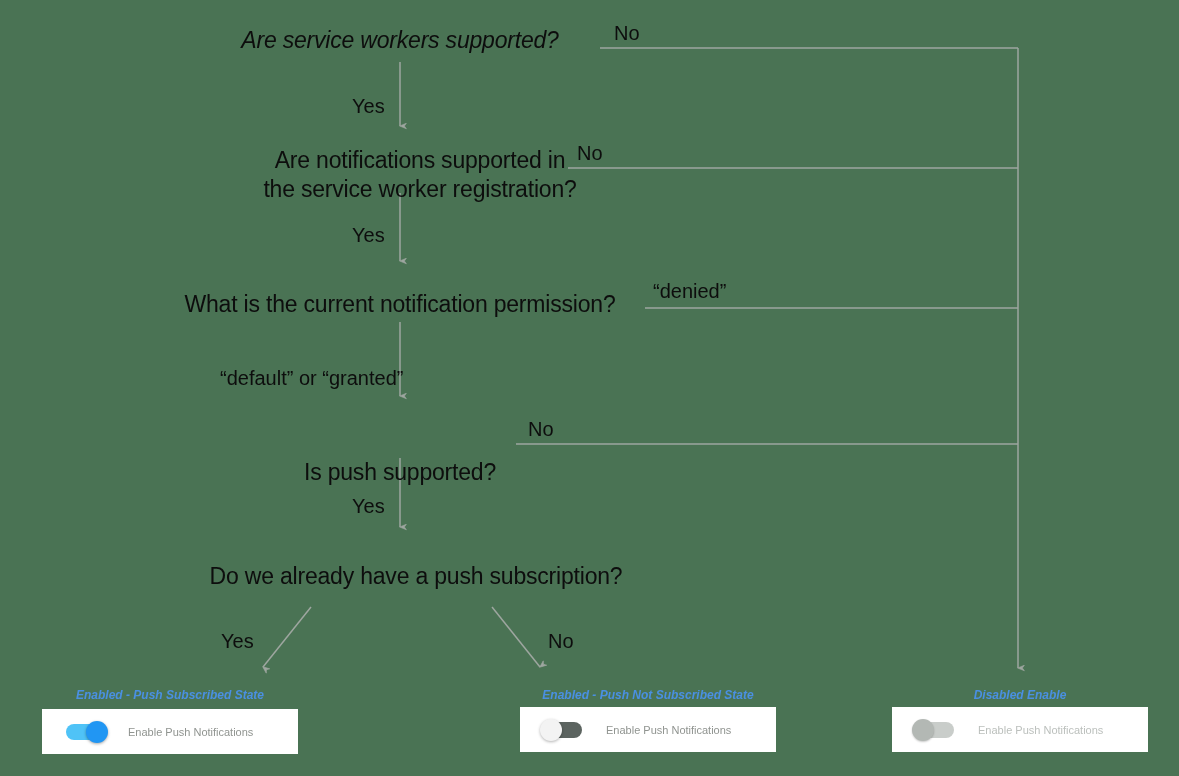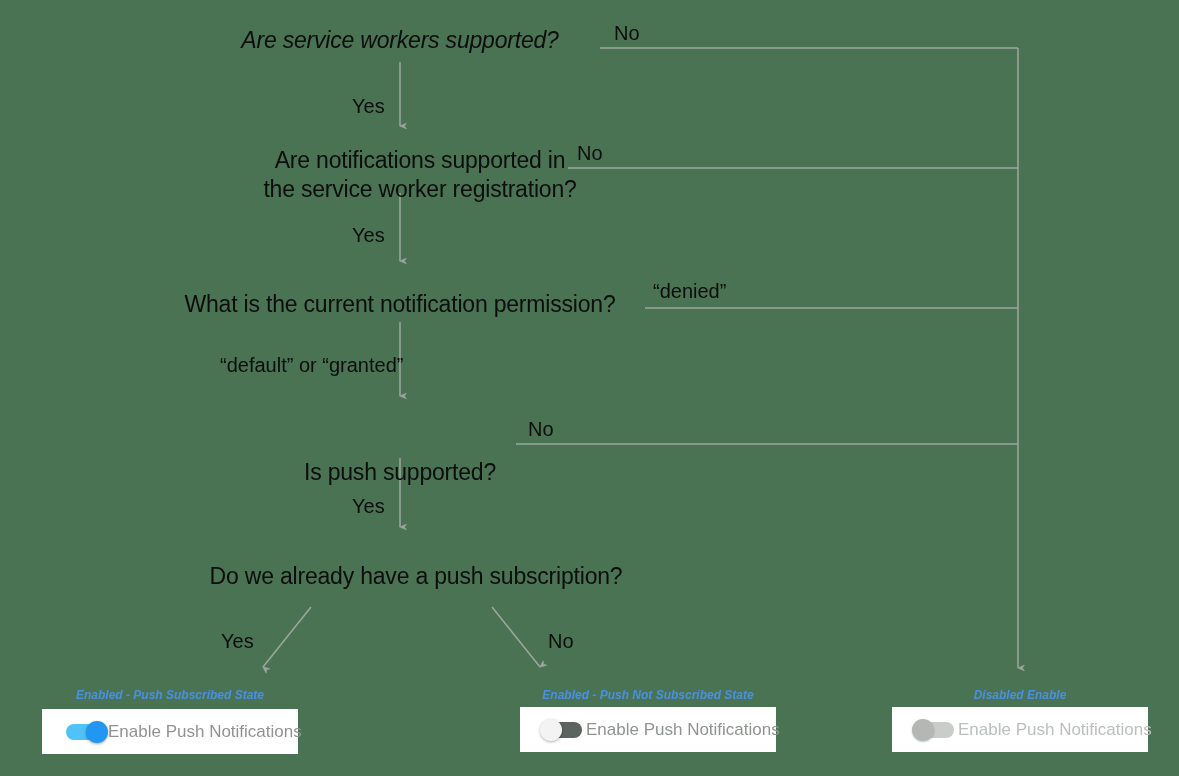--- a/index.html
+++ b/index.html
@@ -97,21 +97,22 @@
     box-shadow: 0 1px 3px rgba(0,0,0,0.3);
   }
   
   .switch.disabled .track { background: #c9cdca; }
   .switch.disabled .knob {
     left: 0;
     background: #b3b8b4;
     box-shadow: 0 1px 2px rgba(0,0,0,0.22);
   }
   .toggle-label {
-    font-size: 17px;
+    margin-left: 20px;
+    font-size: 11px;
     color: #909490;
     white-space: nowrap;
   }
   .toggle-label.dim { color: #bcc0bd; }
 </style>
 </head>
 <body>
 
 <div id="canvas">
 
@@ -155,21 +156,21 @@
   <div class="edge-label" style="left:614px; top:22px;">No</div>
 
   <div class="edge-label" style="left:352px; top:95px;">Yes</div>
 
   <div class="edge-label" style="left:577px; top:142px;">No</div>
 
   <div class="edge-label" style="left:352px; top:224px;">Yes</div>
 
   <div class="edge-label" style="left:653px; top:280px;">“denied”</div>
 
-  <div class="edge-label" style="left:220px; top:354px;">“default” or “granted”</div>
+  <div class="edge-label" style="left:220px; top:367px;">“default” or “granted”</div>
 
   <div class="edge-label" style="left:528px; top:418px;">No</div>
 
   <div class="edge-label" style="left:352px; top:495px;">Yes</div>
 
   <div class="edge-label" style="left:221px; top:630px;">Yes</div>
 
   <div class="edge-label" style="left:548px; top:630px;">No</div>
 
   <div class="state-label" style="left:0; top:688px; width:340px;">Enabled - Push Subscribed State</div>

